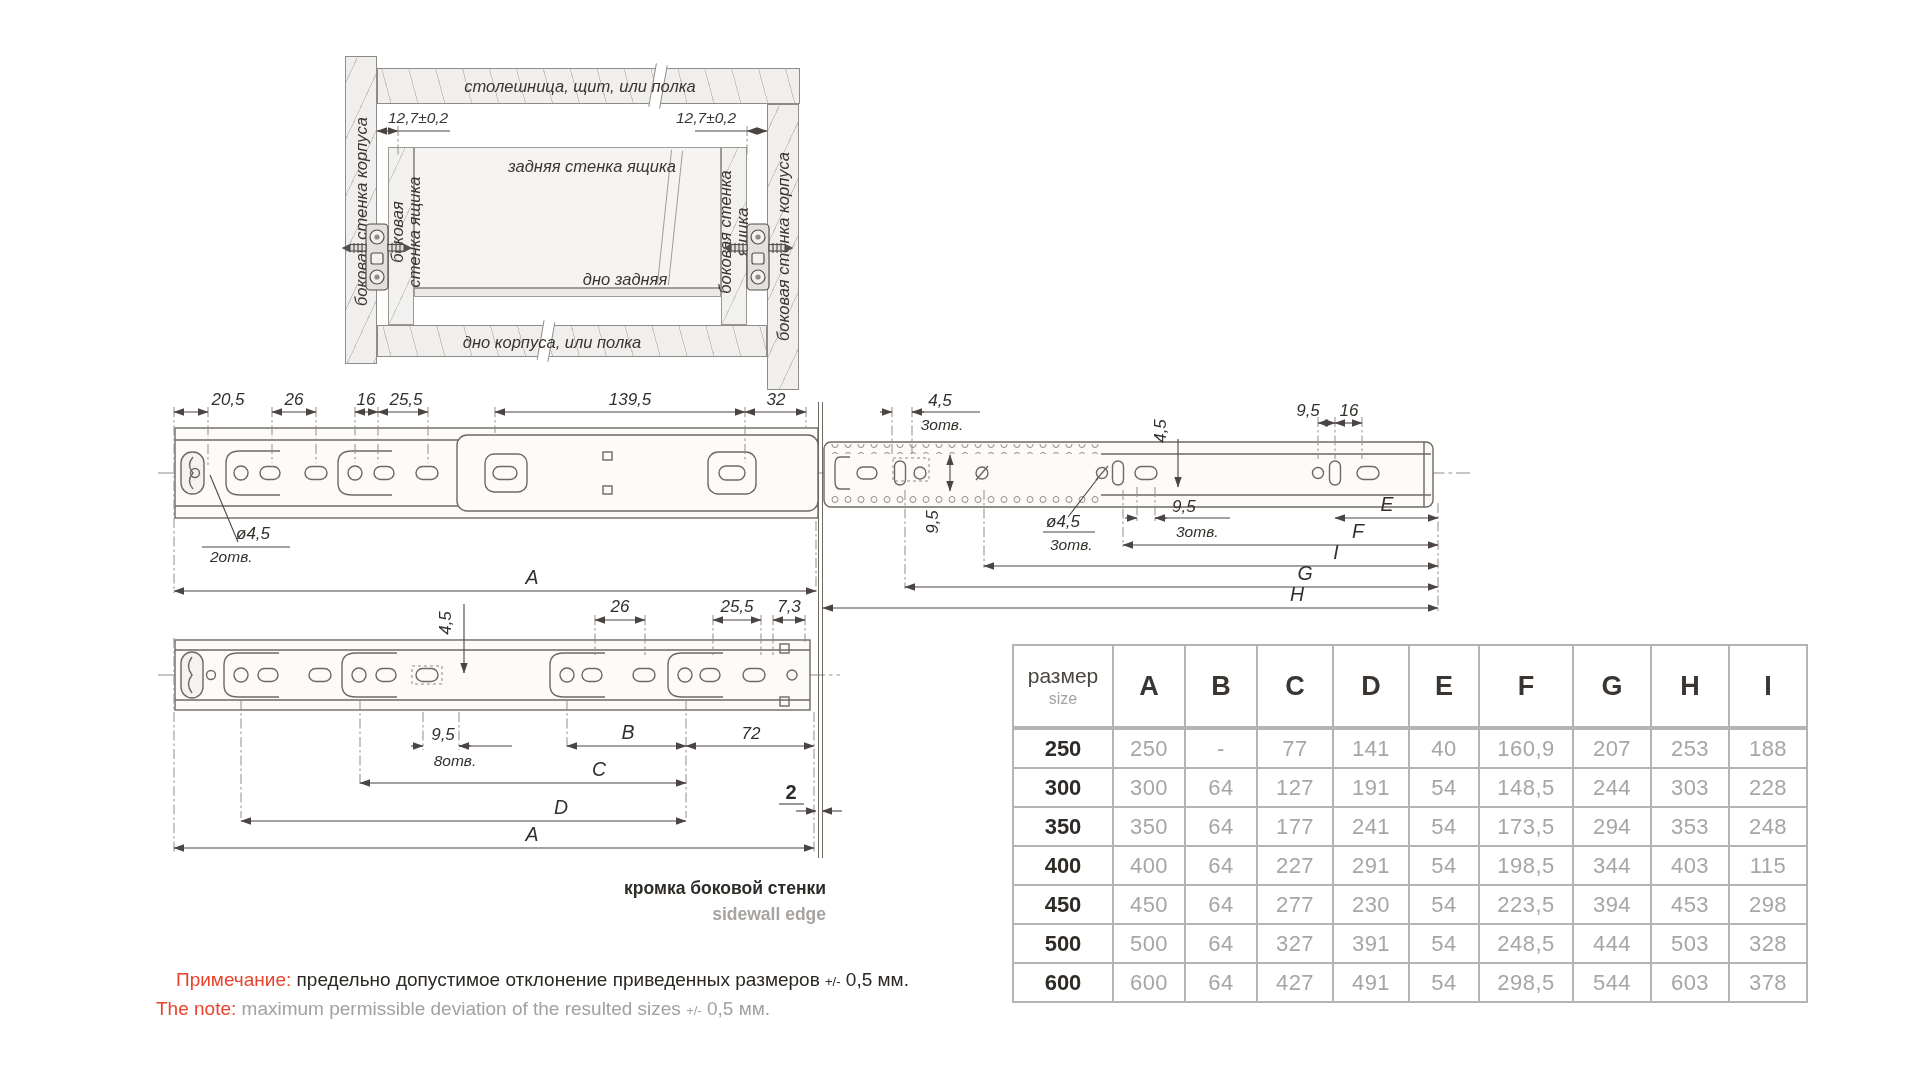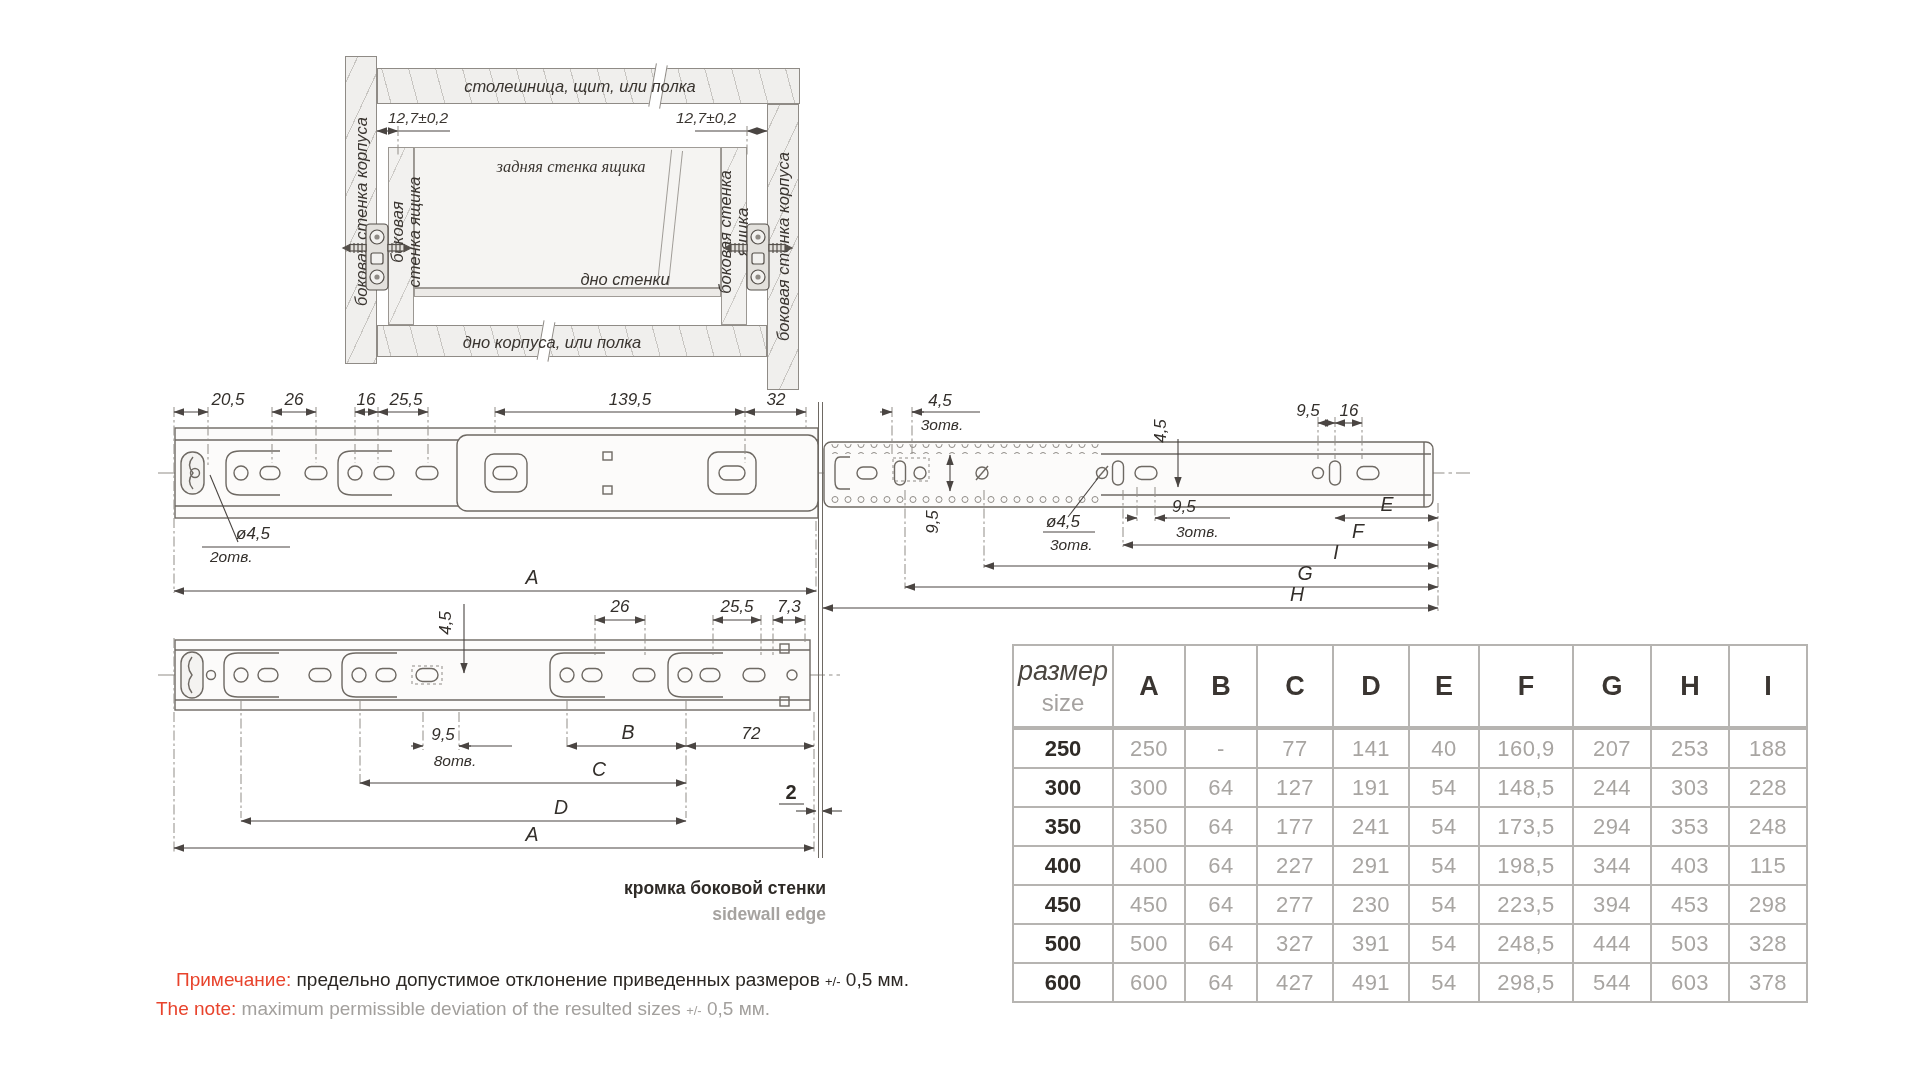--- a/index.html
+++ b/index.html
@@ -41,22 +41,22 @@
   .hw{stroke:#55504b;stroke-width:1.2;}
 
   
   #sidewall-line{position:absolute;left:818px;top:402px;width:5px;height:456px;
     border-left:1.6px solid #6e6963;border-right:1.6px solid #6e6963;box-sizing:border-box;}
 
   
   #size-table{position:absolute;left:1012px;top:644px;width:794px;border-collapse:collapse;table-layout:fixed;}
   #size-table th,#size-table td{border:2px solid #b6b4b1;text-align:center;vertical-align:middle;padding:0;}
   #size-table thead th{height:80px;border-bottom:4px solid #b6b4b1;}
-  .hdr-ru{font-size:27px;color:#4a453f;font-weight:400;font-style:italic;}
-  .hdr-en{font-size:24px;color:#a5a2a0;font-weight:400;margin-top:2px;}
+  .hdr-ru{font-size:21px;color:#4a453f;font-weight:400;}
+  .hdr-en{font-size:16px;color:#a5a2a0;font-weight:400;margin-top:2px;}
   .col-letter{font-size:27px;color:#3a3531;font-weight:600;}
   #size-table td{height:37px;font-size:22px;color:#a8a5a2;letter-spacing:.5px;}
   #size-table td.size-cell{color:#2f2b27;font-weight:700;letter-spacing:0;}
 
   
   .note{position:absolute;left:156px;top:966px;line-height:27px;}
   .note-ru{font-size:19px;font-weight:400;color:#2b2723;margin-left:20px;}
   .note-en{font-size:19px;font-weight:400;color:#a3a09d;}
   .note-red{color:#e8432c;}
   .tol{font-size:13px;}
@@ -73,22 +73,22 @@
     <div class="panel" style="left:377px;top:325px;width:390px;height:32px;"></div>
     <div class="flat" style="left:414px;top:147px;width:307px;height:141px;"></div>
     <div class="wall-light" style="left:388px;top:147px;width:26px;height:178px;"></div>
     <div class="wall-light" style="left:721px;top:147px;width:26px;height:178px;"></div>
     <div class="flat" style="left:414px;top:288px;width:307px;height:9px;background:#eceae7;"></div>
     <div class="break" style="left:652px;top:64px;width:12px;height:44px;transform:rotate(10deg);"></div>
     <div class="break" style="left:540px;top:321px;width:12px;height:40px;transform:rotate(10deg);"></div>
     <div class="break" style="left:664px;top:150px;width:12px;height:135px;transform:rotate(6deg);border-color:#a09c97;background:#f5f4f2;"></div>
 
     <div class="cab-label" style="left:450px;top:77px;width:260px;">столешница, щит, или полка</div>
-    <div class="cab-label" style="left:456px;top:157px;width:230px;font-family:Liberation Serif, serif;">задняя стенка ящика</div>
-    <div class="cab-label" style="left:565px;top:270px;width:120px;">дно стенки</div>
+    <div class="cab-label" style="left:477px;top:157px;width:230px;">задняя стенка ящика</div>
+    <div class="cab-label" style="left:565px;top:270px;width:120px;">дно задняя</div>
     <div class="cab-label" style="left:427px;top:333px;width:250px;">дно корпуса, или полка</div>
     <div class="cab-label" style="left:388px;top:109px;font-size:15.5px;">12,7±0,2</div>
     <div class="cab-label" style="left:676px;top:109px;font-size:15.5px;">12,7±0,2</div>
 
     <div class="vlabel" style="left:266px;top:203px;width:190px;">боковая стенка корпуса</div>
     <div class="vlabel" style="left:688px;top:238px;width:190px;">боковая стенка корпуса</div>
     <div class="vlabel" style="left:331px;top:215px;width:150px;">
       <div>боковая</div>
       <div>стенка ящика</div>
     </div>

